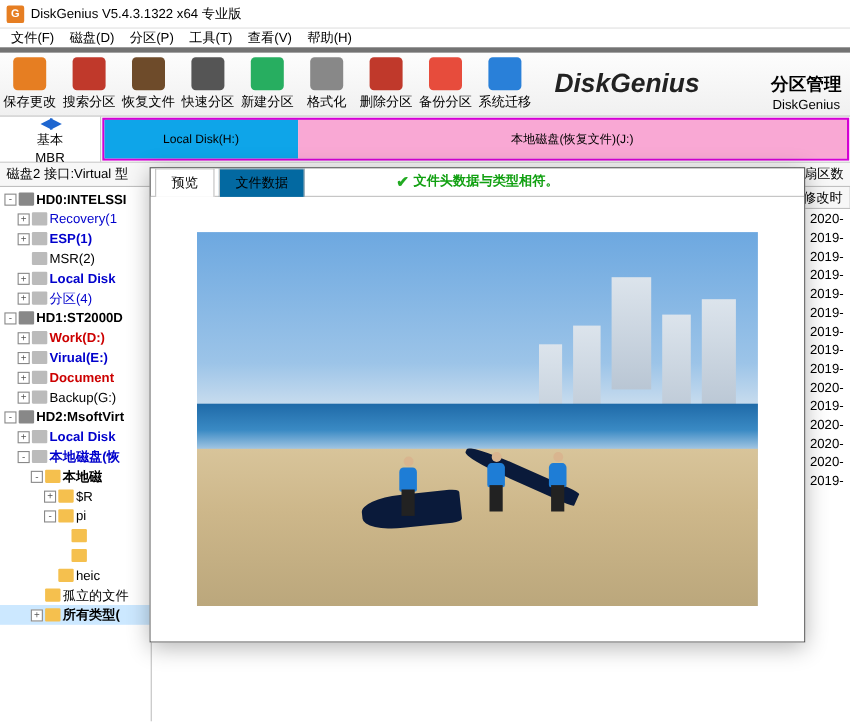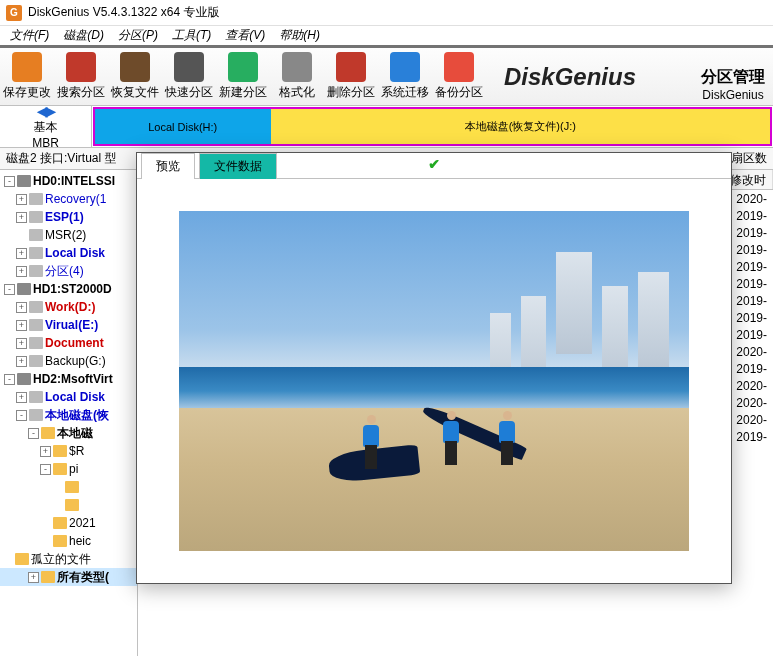--- a/index.html
+++ b/index.html
@@ -1,19 +1,19 @@
 <!DOCTYPE html>
 <html><head>
 <meta charset="utf-8">
 <style>
 * { margin:0; padding:0; box-sizing:border-box; font-family:"Microsoft YaHei","Segoe UI",sans-serif; font-size:12px; }
 body { background:#fff; width:773px; height:656px; overflow:hidden; position:relative; }
 .titlebar { height:26px; background:#fff; display:flex; align-items:center; padding:0 6px; border-bottom:1px solid #e0e0e0;}
 .titlebar .app-icon { width:16px; height:16px; background:#e67e22; border-radius:2px; margin-right:6px; display:flex; align-items:center; justify-content:center; color:#fff; font-weight:bold; font-size:10px;}
-.menubar { height:22px; display:flex; align-items:center; padding:0 4px; gap:2px; border-bottom:3px solid #737373;font-style:italic;}
+.menubar { height:22px; display:flex; align-items:center; padding:0 4px; gap:2px; border-bottom:5px solid #737373;}
 .menubar span { padding:2px 6px; cursor:default;}
 .toolbar { height:58px; display:flex; align-items:center; border-bottom:1px solid #c0c0c0; background:linear-gradient(#fdfdfd,#f0f0f0);}
 .tbtn { width:54px; height:56px; display:flex; flex-direction:column; align-items:center; justify-content:center; gap:2px; cursor:pointer;}
 .tbtn .ic { width:30px; height:30px; border-radius:4px;}
 .brand { margin-left:8px; font-size:24px; font-weight:bold; font-style:italic; color:#222; flex:1; padding-left:10px;}
 .brand-sub { text-align:center; padding:0 8px;margin-top:16px;}
 .brand-sub .cn { font-size:16px; font-weight:bold;}
 .diskbar { height:42px; display:flex; border-bottom:1px solid #c0c0c0;}
 .diskbar-left { width:92px; display:flex; flex-direction:column; align-items:center; justify-content:center; border-right:1px solid #c0c0c0;}
 .arrows { color:#1e66d0; font-size:14px; letter-spacing:-2px;}
@@ -114,45 +114,45 @@
       </div>
       <div class="tbtn">
         <div class="ic" style="background:#888"></div>
         <span>格式化</span>
       </div>
       <div class="tbtn">
         <div class="ic" style="background:#c0392b"></div>
         <span>删除分区</span>
       </div>
       <div class="tbtn">
+        <div class="ic" style="background:#e74c3c"></div>
+        <span>备份分区</span>
+      </div>
+      <div class="tbtn">
         <div class="ic" style="background:#2980d9"></div>
         <span>系统迁移</span>
-      </div>
-      <div class="tbtn">
-        <div class="ic" style="background:#e74c3c"></div>
-        <span>备份分区</span>
       </div>
     </div>
   <div class="brand">DiskGenius</div>
   <div class="brand-sub">
     <div class="cn">分区管理</div>
     <div>DiskGenius</div>
   </div>
 </div>
 
 <div class="diskbar">
   <div class="diskbar-left">
     <div class="arrows">◀▶</div>
     <div>基本</div>
     <div>MBR</div>
   </div>
   <div class="partstrip">
     <div class="pbar" id="pbar">
         <div class="pseg" style="background: #0ea5e9; width: 26%;">Local Disk(H:)</div>
-        <div class="pseg" style="background: #fde047; width: 74%;">本地磁盘(恢复文件)(J:)</div>
+        <div class="pseg" style="background: #f9a8d4; width: 74%;">本地磁盘(恢复文件)(J:)</div>
       </div>
   </div>
 </div>
 
 <div class="statusline">
   <span>磁盘2 接口:Virtual  型</span>
   <span class="right">总扇区数</span>
 </div>
 
 <div class="main">
@@ -248,28 +248,23 @@
         <span class=""></span>
       </div>
       <div class="tnode" style="padding-left: 50px;">
         <span class="noexp"></span>
         <span class="ic ic-fd"></span>
         <span class=""></span>
       </div>
       <div class="tnode" style="padding-left: 38px;">
         <span class="noexp"></span>
         <span class="ic ic-fd"></span>
-        <span class="">2021</span>
-      </div>
-      <div class="tnode" style="padding-left: 38px;">
-        <span class="noexp"></span>
-        <span class="ic ic-fd"></span>
         <span class="">heic</span>
       </div>
-      <div class="tnode" style="">
+      <div class="tnode" style="padding-left: 26px;">
         <span class="noexp"></span>
         <span class="ic ic-fd"></span>
         <span class="">孤立的文件</span>
       </div>
       <div class="tnode sel" style="padding-left: 26px;">
         <span class="exp">+</span>
         <span class="ic ic-fd"></span>
         <span class="bold">所有类型(</span>
       </div>
     </div>
@@ -367,23 +362,24 @@
           <span class="fcol-short">IMG_01~1.HEI</span>
           <span class="fcol-date">2020-</span>
         </div>
       </div>
   </div>
 </div>
 
 <div class="preview-win">
   <div class="pw-tabs">
     <div class="pw-tab">预览</div>
-    <div class="pw-tab" style="background:#14b8a6">文件数据</div>
+    <div class="pw-tab" style="background:#0369a1">文件数据</div>
     <div class="pw-msg">
       <span class="chk">✔</span>
+      <span>文件头数据与类型相符。</span>
     </div>
   </div>
   <div class="pw-body">
     <div class="photo">
       <div class="sky"></div>
       <div class="bldg b1"></div>
         <div class="bldg b2"></div>
         <div class="bldg b3"></div>
         <div class="bldg b4"></div>
         <div class="bldg b5"></div>

